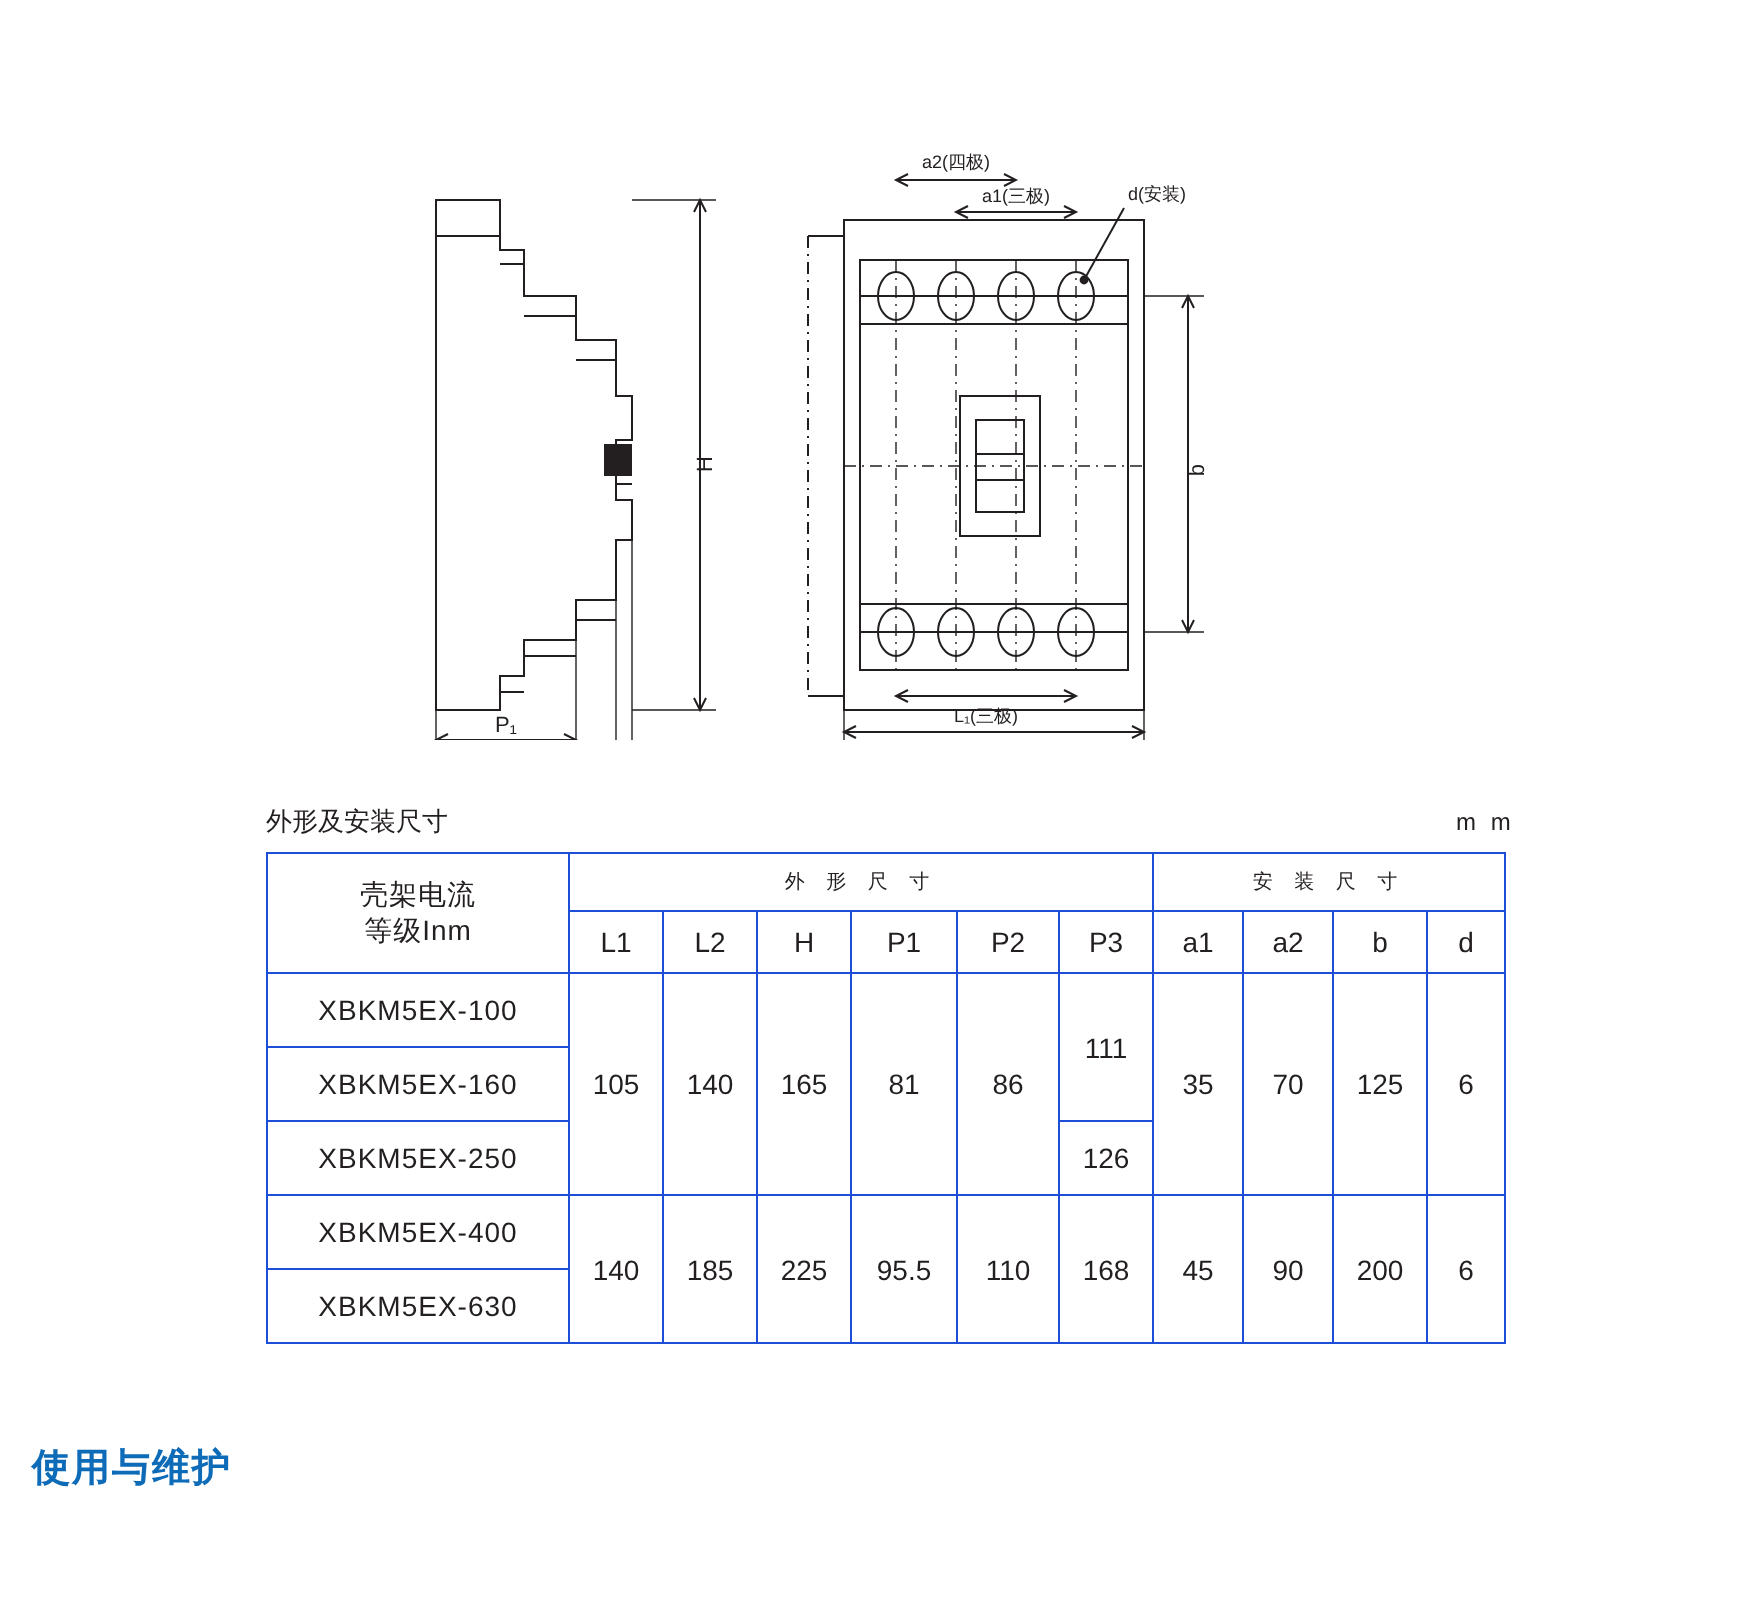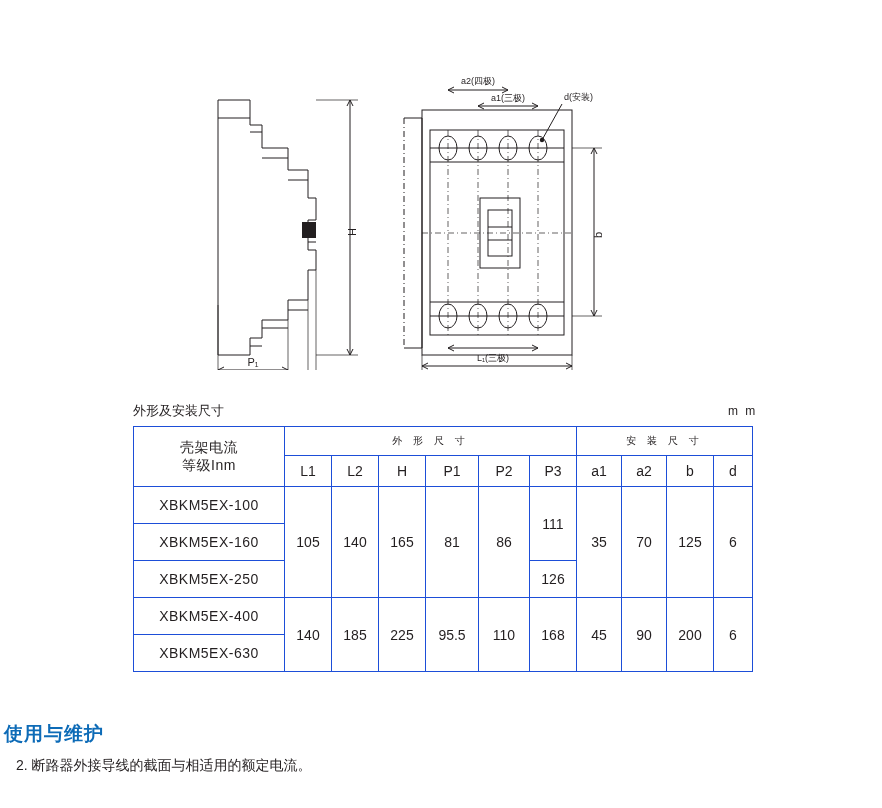--- a/index.html
+++ b/index.html
@@ -22,21 +22,21 @@
   }
   .heading {
     position: absolute;
     font-size: 19px;
     font-weight: bold;
     color: #0d6bb7;
     letter-spacing: 1px;
     white-space: nowrap;
   }
   #title-dimensions { left: 12px; top: 16px; }
-  #title-usage { left: 4px; top: 685px; margin-top: 36px; }
+  #title-usage { left: 16px; top: 685px; margin-top: 36px; }
 
   
   .drawing {
     position: absolute;
     left: 190px;
     top: 70px;
     width: 470px;
     height: 300px;
   }
   .drawing svg { display: block; }
@@ -298,15 +298,14 @@
         <td class="num c-d" rowspan="2">6</td>
       </tr>
 
       <tr>
         <td class="model">XBKM5EX-630</td>
       </tr>
     </tbody>
   </table>
 
   <h1 class="heading" id="title-usage">使用与维护</h1>
-  <div class="note" id="note-2">2. 断路器外接导线的截面与相适用的额定电流。</div>
 
 </div>
 
 </body></html>

